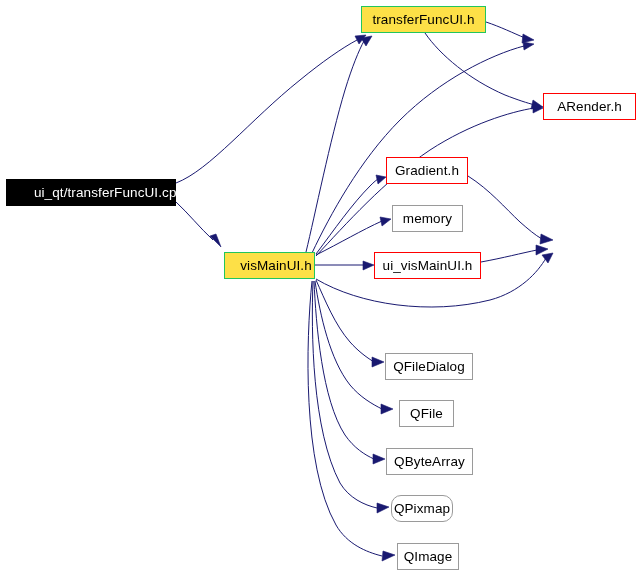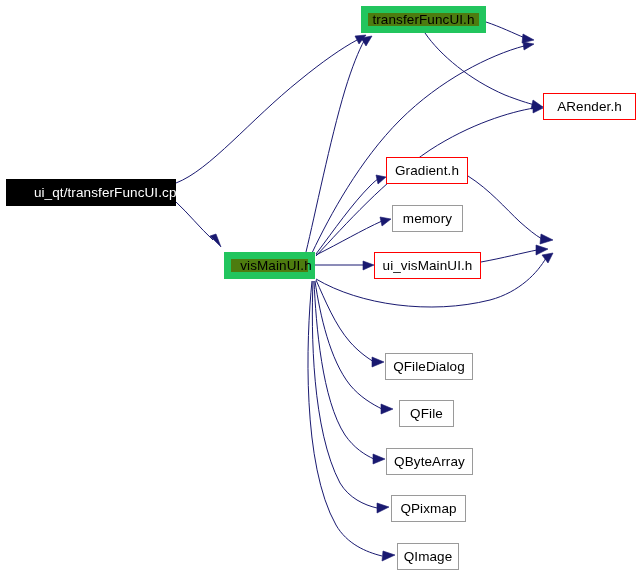--- a/index.html
+++ b/index.html
@@ -36,22 +36,22 @@
     color: #000000;
     letter-spacing: 0.1px;
   }
   .node-box.style-root {
     background: #000000;
     border: 1px solid #000000;
     color: #ffffff;
     padding-left: 36px;
   }
   .node-box.style-header {
-    background: #4d7c0f;
-    border: 7px solid #22c55e;
+    background: #fde047;
+    border: 1px solid #22c55e;
     color: #000000;
   }
   .node-box.style-red {
     background: #ffffff;
     border: 1px solid #ff0000;
     color: #000000;
   }
   .node-box.style-gray {
     background: #ffffff;
     border: 1px solid #9a9a9a;
@@ -192,20 +192,20 @@
   </div>
   <div class="node-box style-gray" style="left: 385px; top: 353px; width: 88px; height: 27px;">
     <span class="node-label">QFileDialog</span>
   </div>
   <div class="node-box style-gray" style="left: 399px; top: 400px; width: 55px; height: 27px;">
     <span class="node-label">QFile</span>
   </div>
   <div class="node-box style-gray" style="left: 386px; top: 448px; width: 87px; height: 27px;">
     <span class="node-label">QByteArray</span>
   </div>
-  <div class="node-box style-gray" style="left: 391px; top: 495px; width: 75px; height: 27px;">
+  <div class="node-box style-gray" style="left: 391px; top: 495px; width: 62px; height: 27px; border-radius: 10px;">
     <span class="node-label">QPixmap</span>
   </div>
   <div class="node-box style-gray" style="left: 397px; top: 543px; width: 62px; height: 27px; justify-content: center;">
     <span class="node-label">QImage</span>
   </div>
 
 </div>
 
 </body></html>

